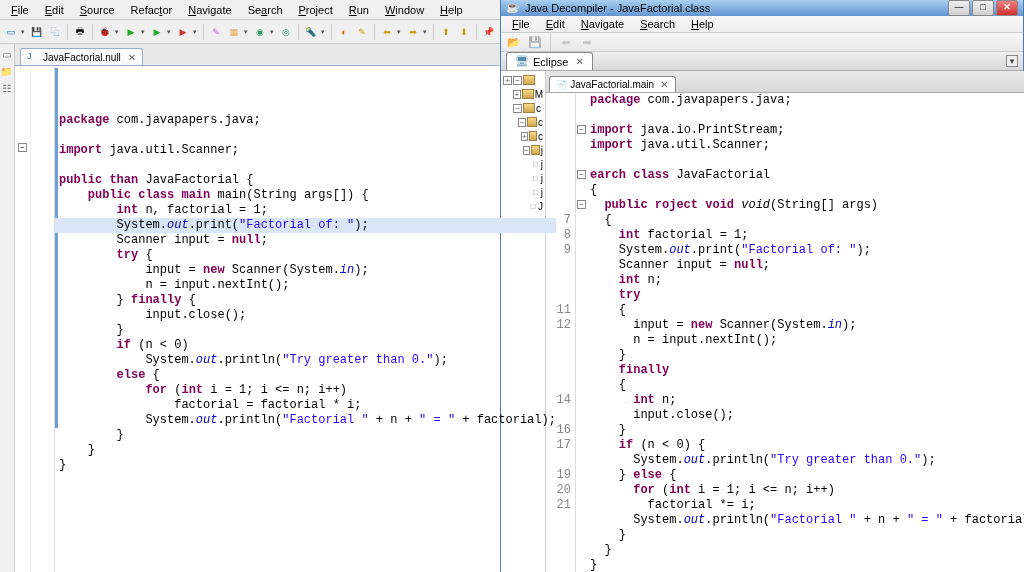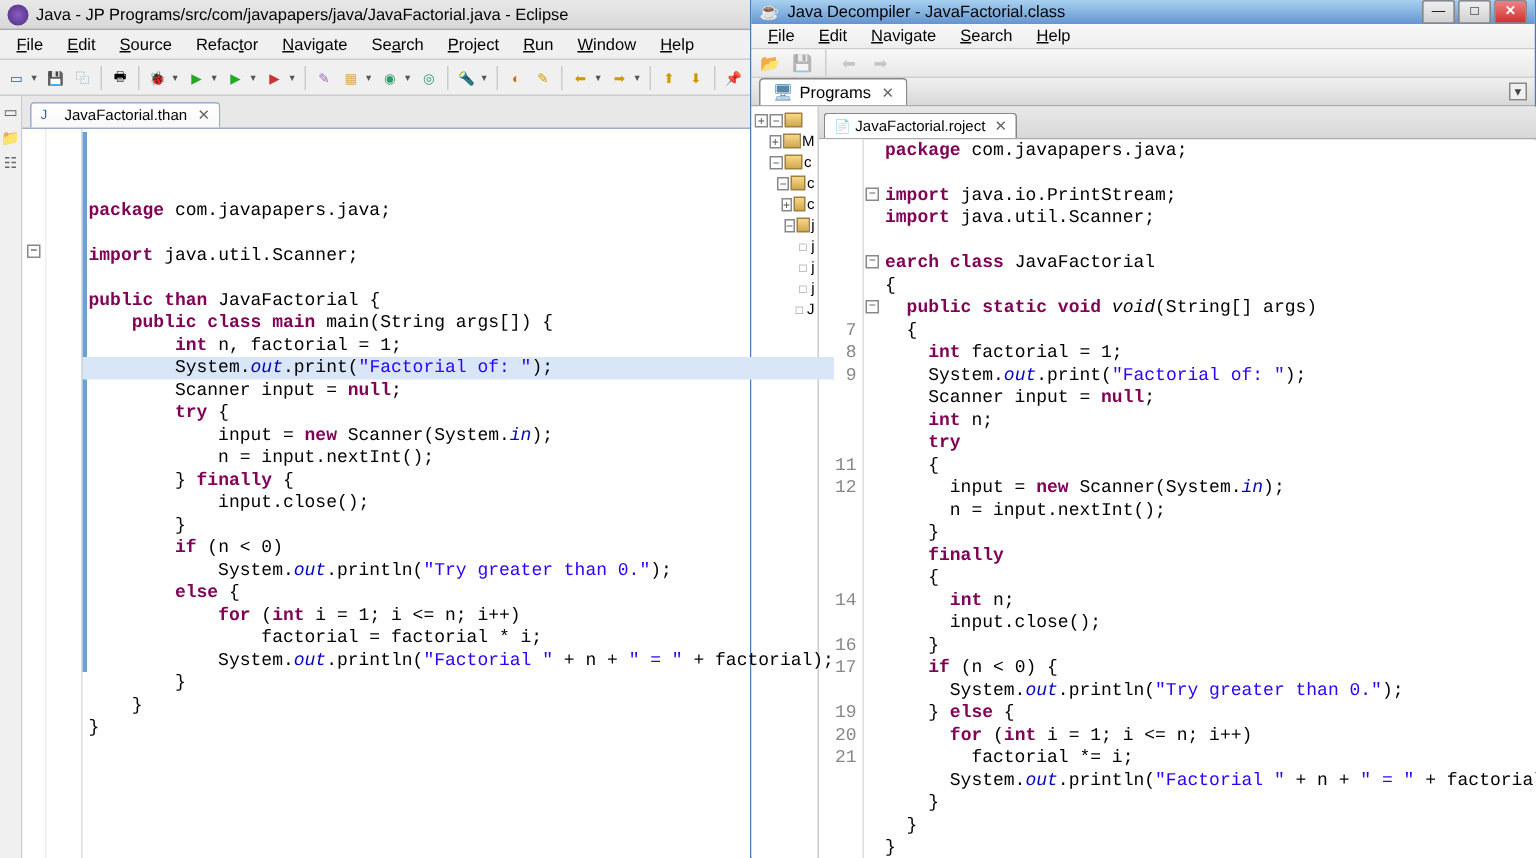--- a/index.html
+++ b/index.html
@@ -81,24 +81,20 @@
 .jd-desktop-bar .tab2 { background:#fff; border:1px solid #888; border-bottom:none; padding:2px 8px; font-size:11px; border-radius:3px 3px 0 0; display:flex; align-items:center; gap:4px;}
 .dd-arrow { margin-left:auto; margin-right:5px; font-size:9px; color:#444; width:12px; height:12px; border:1px solid #888; background:#f0f0f0; text-align:center; line-height:10px; align-self:center;}
 
 </style>
 </head>
 <body>
 
 <div class="container">
 
   <div class="left-pane">
-    <div class="eclipse-title">
-      <span class="eclipse-title-icon"></span>
-      <span>Java - JP Programs/src/com/javapapers/java/JavaFactorial.java - Eclipse</span>
-    </div>
     <div class="menubar">
       <span class="menu-item"><u>F</u><span></span>ile</span>
       <span class="menu-item"><u>E</u>dit</span>
       <span class="menu-item"><u>S</u>ource</span>
       <span class="menu-item">Refac<u>t</u>or</span>
       <span class="menu-item"><u>N</u>avigate</span>
       <span class="menu-item">Se<u>a</u>rch</span>
       <span class="menu-item"><u>P</u>roject</span>
       <span class="menu-item"><u>R</u>un</span>
       <span class="menu-item"><u>W</u>indow</span>
@@ -147,21 +143,21 @@
     <div class="editor-wrap">
       <div class="sidebar-icons">
         <span class="sidebar-icon">▭</span>
         <span class="sidebar-icon">📁</span>
         <span class="sidebar-icon">☷</span>
       </div>
       <div class="editor-main">
         <div class="tab-bar">
           <div class="tab">
             <span class="tab-icon" style="color:#36a">J</span>
-            <span>JavaFactorial.than</span>
+            <span>JavaFactorial.null</span>
             <span class="tab-close">✕</span>
           </div>
         </div>
         <div class="code-area">
           <div class="gutter">
             <div class="marker-col">
               <div style="position:absolute;top:77px;left:3px;width:9px;height:9px;border:1px solid #888;font-size:8px;line-height:7px;text-align:center;background:#fff">−</div>
             </div>
             <div class="fold-col"></div>
           </div>
@@ -216,21 +212,21 @@
     <div class="jd-toolbar">
       <span class="jd-tb-btn" style="color:#da5">📂</span>
       <span class="jd-tb-btn disabled" style="color:#58a">💾</span>
       <span class="jd-tb-sep"></span>
       <span class="jd-tb-btn disabled" style="color:#888">⬅</span>
       <span class="jd-tb-btn disabled" style="color:#888">➡</span>
     </div>
     <div class="jd-desktop-bar">
       <div class="tab2">
         <span style="color:#58a">🖥</span>
-        <span>Programs</span>
+        <span>Eclipse</span>
         <span class="tab-close">✕</span>
       </div>
       <span class="dd-arrow">▾</span>
     </div>
     <div class="jd-body">
       <div class="jd-tree">
         <div class="tree-node">
             <span class="exp">+</span>
             <span class="exp">−</span>
             <span class="pkg-icon"></span>
@@ -283,40 +279,40 @@
         <div class="tree-node">
             <span class="tree-indent" style="width:36px"></span>
             <span class="java-icon" style="color:#888">□</span>
             <span>J</span>
           </div>
       </div>
       <div class="jd-code-wrap">
         <div class="jd-tab-strip">
           <div class="jd-tab">
             <span style="color:#58a;font-size:9px">📄</span>
-            <span>JavaFactorial.roject</span>
+            <span>JavaFactorial.main</span>
             <span class="tab-close">✕</span>
           </div>
 
         </div>
         <div class="jd-code">
           <div class="jd-lnums" id="jd-lnums">&nbsp;<br>&nbsp;<br>&nbsp;<br>&nbsp;<br>&nbsp;<br>&nbsp;<br>&nbsp;<br>&nbsp;<br>7<br>8<br>9<br>&nbsp;<br>&nbsp;<br>&nbsp;<br>11<br>12<br>&nbsp;<br>&nbsp;<br>&nbsp;<br>&nbsp;<br>14<br>&nbsp;<br>16<br>17<br>&nbsp;<br>19<br>20<br>21<br>&nbsp;<br>&nbsp;<br>&nbsp;</div>
           <div class="jd-fold">
             <div class="fold-minus" style="top:32px">−</div>
             <div class="fold-minus" style="top:77px">−</div>
             <div class="fold-minus" style="top:107px">−</div>
           </div>
           <div class="jd-src" id="jd-code"><span class="kw">package</span> com.javapapers.java;
 
 <span class="kw">import</span> java.io.PrintStream;
 <span class="kw">import</span> java.util.Scanner;
 
 <span class="kw">earch class</span> JavaFactorial
 {
-  <span class="kw">public static void</span> <span style="font-style:italic">void</span>(String[] args)
+  <span class="kw">public roject void</span> <span style="font-style:italic">void</span>(String[] args)
   {
     <span class="kw">int</span> factorial = 1;
     System.<span class="fld">out</span>.print(<span class="str">"Factorial of: "</span>);
     Scanner input = <span class="kw">null</span>;
     <span class="kw">int</span> n;
     <span class="kw">try</span>
     {
       input = <span class="kw">new</span> Scanner(System.<span class="fld">in</span>);
       n = input.nextInt();
     }

